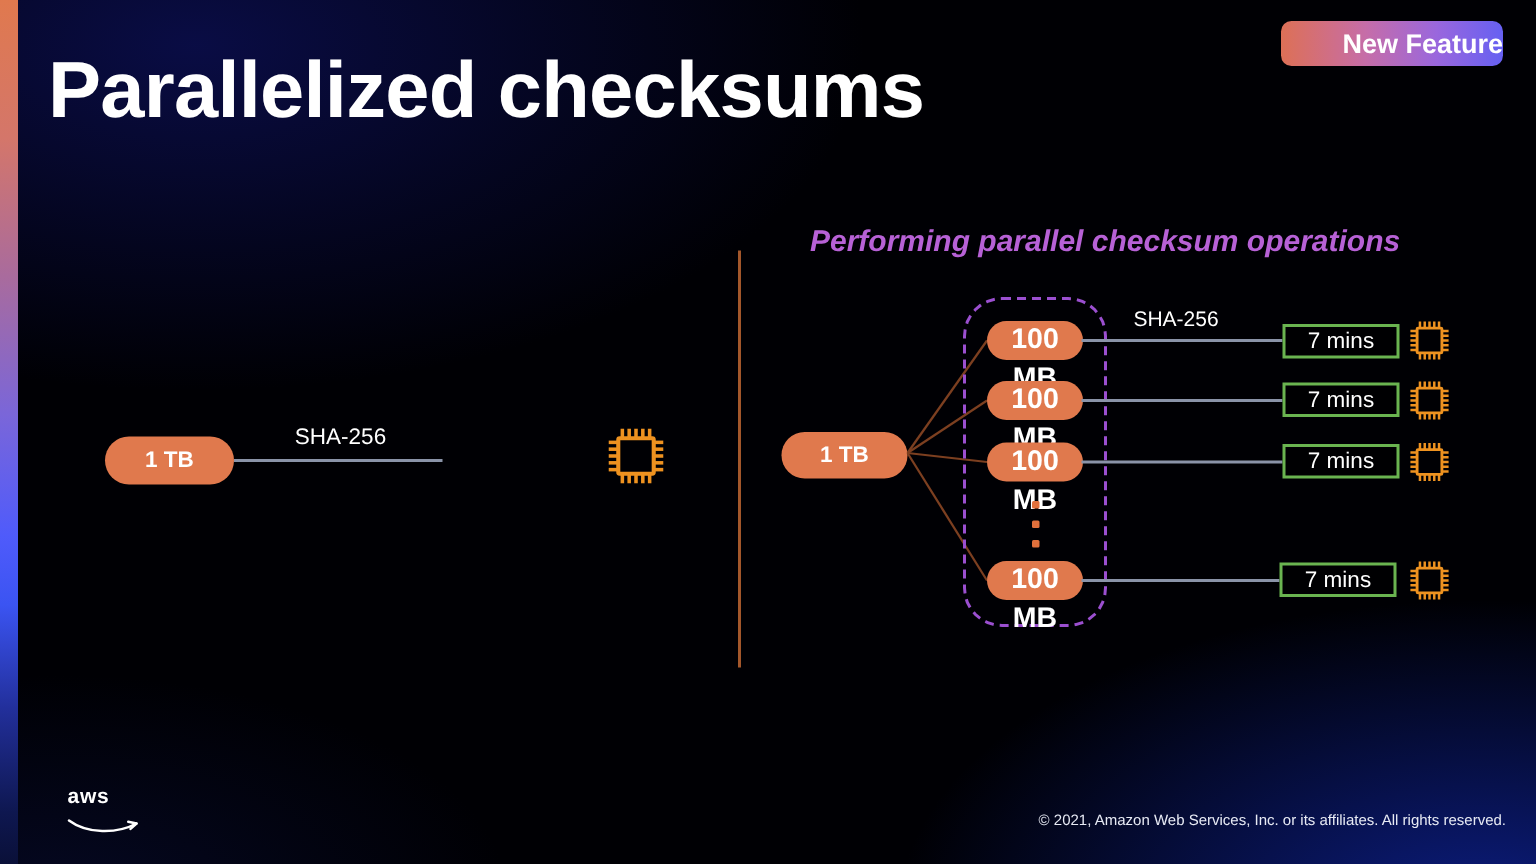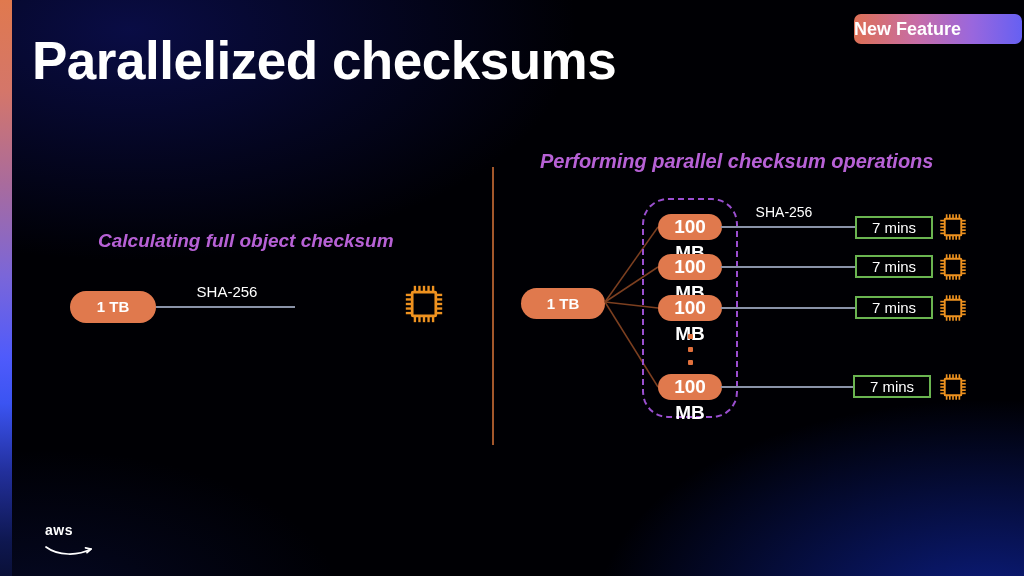--- a/index.html
+++ b/index.html
@@ -12,23 +12,23 @@
       radial-gradient(ellipse 400px 200px at 40px 600px, rgba(12,20,80,0.4), rgba(0,0,8,0) 75%),
       #000004;
   }
   .abs{position:absolute;}
   .edge-stripe{
     left:0;top:0;width:12px;height:576px;
     background:linear-gradient(180deg,#e0794e 0%,#d4766a 16%,#a96b9d 32%,#7a66d9 48%,#4f5bfb 62%,#3b54f2 70%,#222f9b 82%,#0e1750 94%,#0a1038 100%);
   }
   .slide-title{left:32px;top:30px;font-size:53px;font-weight:700;letter-spacing:-0.5px;}
   .badge{
-    left:854px;top:14px;width:168px;height:30px;border-radius:7px;
+    left:854px;top:14px;width:148px;height:30px;border-radius:7px;
     background:linear-gradient(90deg,#dd7056 0%,#c66da8 38%,#9a67dd 70%,#6660f2 100%);
-    text-align:left;line-height:30px;font-size:18px;font-weight:700;
+    text-align:right;line-height:30px;font-size:18px;font-weight:700;
   }
   .panel-heading{font-style:italic;color:#b761d6;font-weight:700;}
   .heading-left{left:98px;top:230px;font-size:19px;}
   .heading-right{left:540px;top:150px;font-size:20px;}
   .pill{
     background:#e0794d;color:#fff;font-weight:700;text-align:center;
     border-radius:999px;
   }
   .pill-src-l{left:70px;top:291px;width:86px;height:32px;font-size:15px;line-height:32px;}
   .pill-src-r{left:521px;top:288px;width:84px;height:31px;font-size:15px;line-height:31px;}
@@ -85,21 +85,20 @@
 </svg>
 
 <div class="slide">
 
   <div class="abs edge-stripe"></div>
 
   <div class="abs slide-title">Parallelized checksums</div>
 
   <div class="abs badge">New Feature</div>
 
-  <div class="abs panel-heading heading-left">Calculating full object checksum</div>
 
   <div class="abs pill pill-src-l">1 TB</div>
 
   <div class="abs hline" style="left:156px;top:306px;width:139px;"></div>
   <div class="abs sha-label" style="left:172px;top:283px;width:110px;font-size:15px;">SHA-256</div>
 
 
   <svg class="abs chip chip-shape" style="left:404px;top:284px;" width="40" height="40">
       <use href="#chip-symbol"></use>
     </svg>
@@ -154,14 +153,15 @@
   <svg class="abs chip chip-shape" style="left:939px;top:373px;" width="28" height="28">
       <use href="#chip-symbol"></use>
     </svg>
 
   <div class="abs aws-logo-text">aws</div>
   <svg class="abs" style="left:43px;top:545px;" width="54" height="14">
     <path d="M3 2 C 15 11, 35 11, 48 4" fill="none" stroke="#ffffff" stroke-width="1.7" stroke-linecap="round"></path>
     <path d="M48 4 l-5.5 -1.2 M48 4 l-4 3.6" fill="none" stroke="#ffffff" stroke-width="1.7" stroke-linecap="round"></path>
   </svg>
 
+  <div class="abs footer">© 2021, Amazon Web Services, Inc. or its affiliates. All rights reserved.</div>
 
 </div>
 
 </body></html>

